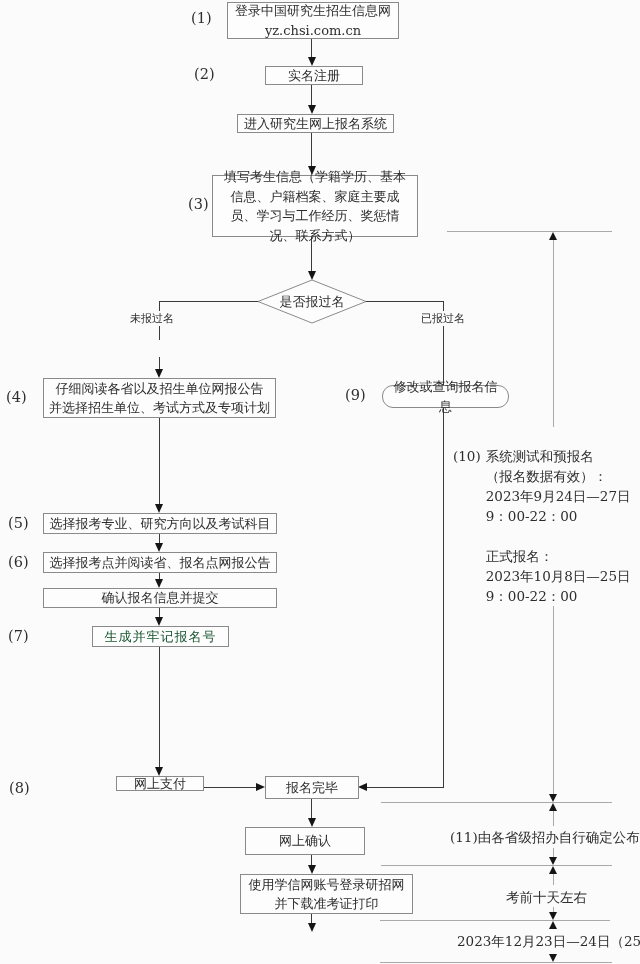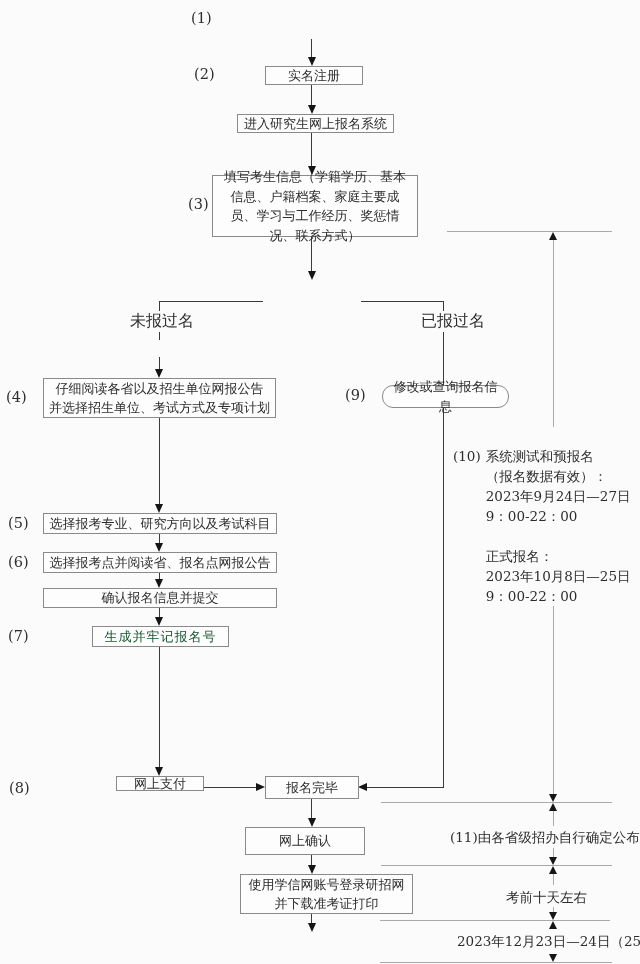--- a/index.html
+++ b/index.html
@@ -3,21 +3,21 @@
 <meta charset="utf-8">
 <style>
   html,body{margin:0;padding:0;background:#ffffff;}
   .stage{position:relative;width:640px;height:964px;background:#fbfbfb;overflow:hidden;
          font-family:"DejaVu Serif","Liberation Serif",serif;color:#2d2d2d;}
   .node{position:absolute;border:1px solid #8a8a8a;background:#fdfdfd;box-sizing:border-box;
         display:flex;align-items:center;justify-content:center;text-align:center;
         font-size:13px;line-height:1.5;white-space:pre-line;padding:2px 5px;}
   .red{color:#14532d;font-weight:normal;letter-spacing:1px;}
   .num{position:absolute;font-size:14.5px;}
-  .blabel{position:absolute;font-size:16px;background:#fbfbfb;padding:0 2px;}
+  .blabel{position:absolute;font-size:11px;background:#fbfbfb;padding:0 2px;}
   .fv{position:absolute;width:1px;background:#3a3a3a;}
   .fh{position:absolute;height:1px;background:#3a3a3a;}
   .dh{position:absolute;height:1px;background:#a9a9a9;}
   .dv{position:absolute;width:1px;background:#a9a9a9;}
   .ad{position:absolute;width:0;height:0;border-left:4px solid transparent;border-right:4px solid transparent;border-top:9px solid #151515;}
   .ar{position:absolute;width:0;height:0;border-top:4px solid transparent;border-bottom:4px solid transparent;border-left:9px solid #151515;}
   .al{position:absolute;width:0;height:0;border-top:4px solid transparent;border-bottom:4px solid transparent;border-right:9px solid #151515;}
   .dau{position:absolute;width:0;height:0;border-left:4px solid transparent;border-right:4px solid transparent;border-bottom:8px solid #151515;}
   .dad{position:absolute;width:0;height:0;border-left:4px solid transparent;border-right:4px solid transparent;border-top:8px solid #151515;}
   .ann{position:absolute;font-size:13.5px;line-height:20px;background:#fbfbfb;}
@@ -87,24 +87,32 @@
   <div class="dad" style="left:549px;top:857px;"></div>
 
   <div class="dau" style="left:549px;top:866px;"></div>
   <div class="dv" style="left:553px;top:874px;height:11px;"></div>
   <div class="dv" style="left:553px;top:906px;height:6px;"></div>
   <div class="dad" style="left:549px;top:912px;"></div>
 
   <div class="dau" style="left:549px;top:921px;"></div>
   <div class="dad" style="left:549px;top:954px;"></div>
 
+  <div class="node" style="left:227px;top:2px;width:172px;height:37px;">登录中国研究生招生信息网
+yz.chsi.com.cn</div>
   <div class="node" style="left:265px;top:66px;width:98px;height:19px;">实名注册</div>
   <div class="node" style="left:237px;top:114px;width:157px;height:19px;">进入研究生网上报名系统</div>
   <div class="node" style="left:212px;top:175px;width:206px;height:62px;">填写考生信息（学籍学历、基本信息、户籍档案、家庭主要成员、学习与工作经历、奖惩情况、联系方式）</div>
 
+  <div class="dwrap" style="left:257px;top:279px;width:110px;height:45px;">
+    <svg width="110" height="45">
+      <polygon points="55,1 109,22.5 55,44 1,22.5" fill="#fdfdfd" stroke="#8a8a8a" stroke-width="1"></polygon>
+    </svg>
+    <div class="dtext">是否报过名</div>
+  </div>
   <div class="blabel" style="left:128px;top:311px;">未报过名</div>
   <div class="blabel" style="left:419px;top:311px;">已报过名</div>
 
   <div class="node" style="left:43px;top:378px;width:233px;height:40px;">仔细阅读各省以及招生单位网报公告
 并选择招生单位、考试方式及专项计划</div>
   <div class="node" style="left:382px;top:385px;width:127px;height:23px;border-radius:11px;">修改或查询报名信息</div>
   <div class="node" style="left:43px;top:513px;width:234px;height:21px;">选择报考专业、研究方向以及考试科目</div>
   <div class="node" style="left:43px;top:552px;width:234px;height:21px;">选择报考点并阅读省、报名点网报公告</div>
   <div class="node" style="left:43px;top:588px;width:234px;height:20px;">确认报名信息并提交</div>
   <div class="node red" style="left:92px;top:626px;width:137px;height:21px;">生成并牢记报名号</div>

